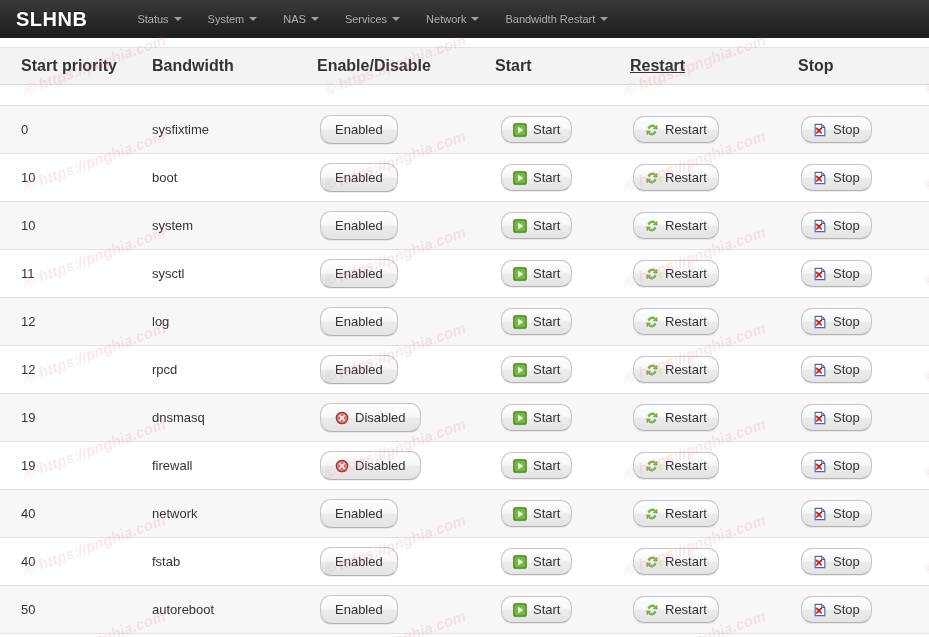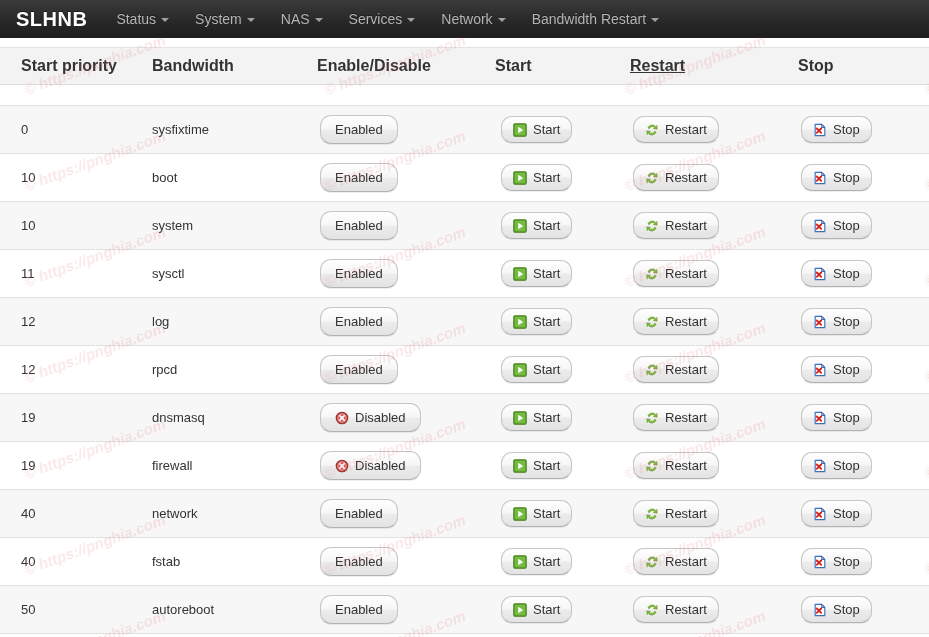--- a/index.html
+++ b/index.html
@@ -15,35 +15,36 @@
 
   
   .navbar {
     height: 38px;
     width: 929px;
     background: linear-gradient(to bottom, #3a3a3a 0%, #272727 60%, #1f1f1f 100%);
     display: flex;
     align-items: flex-end;
     padding: 0 0 0 12px;
     position: relative;
+    gap: 21px;
   }
   .brand {
     color: #ffffff;
     font-size: 20px;
     font-weight: bold;
     letter-spacing: 0.5px;
     padding: 0 16px 0 4px;
     line-height: 38px;
     text-shadow: 0 -1px 0 rgba(0,0,0,.5);
     cursor: pointer;
   }
   .nav-items { display: flex; align-items: center; }
   .nav-item {
     color: #b5b5b5;
-    font-size: 14px;
+    font-size: 11px;
     line-height: 38px;
     padding: 0 13px;
     white-space: nowrap;
     cursor: pointer;
     text-shadow: 0 -1px 0 rgba(0,0,0,.4);
   }
   .caret {
     display: inline-block;
     width: 0; height: 0;
     margin-left: 5px;

